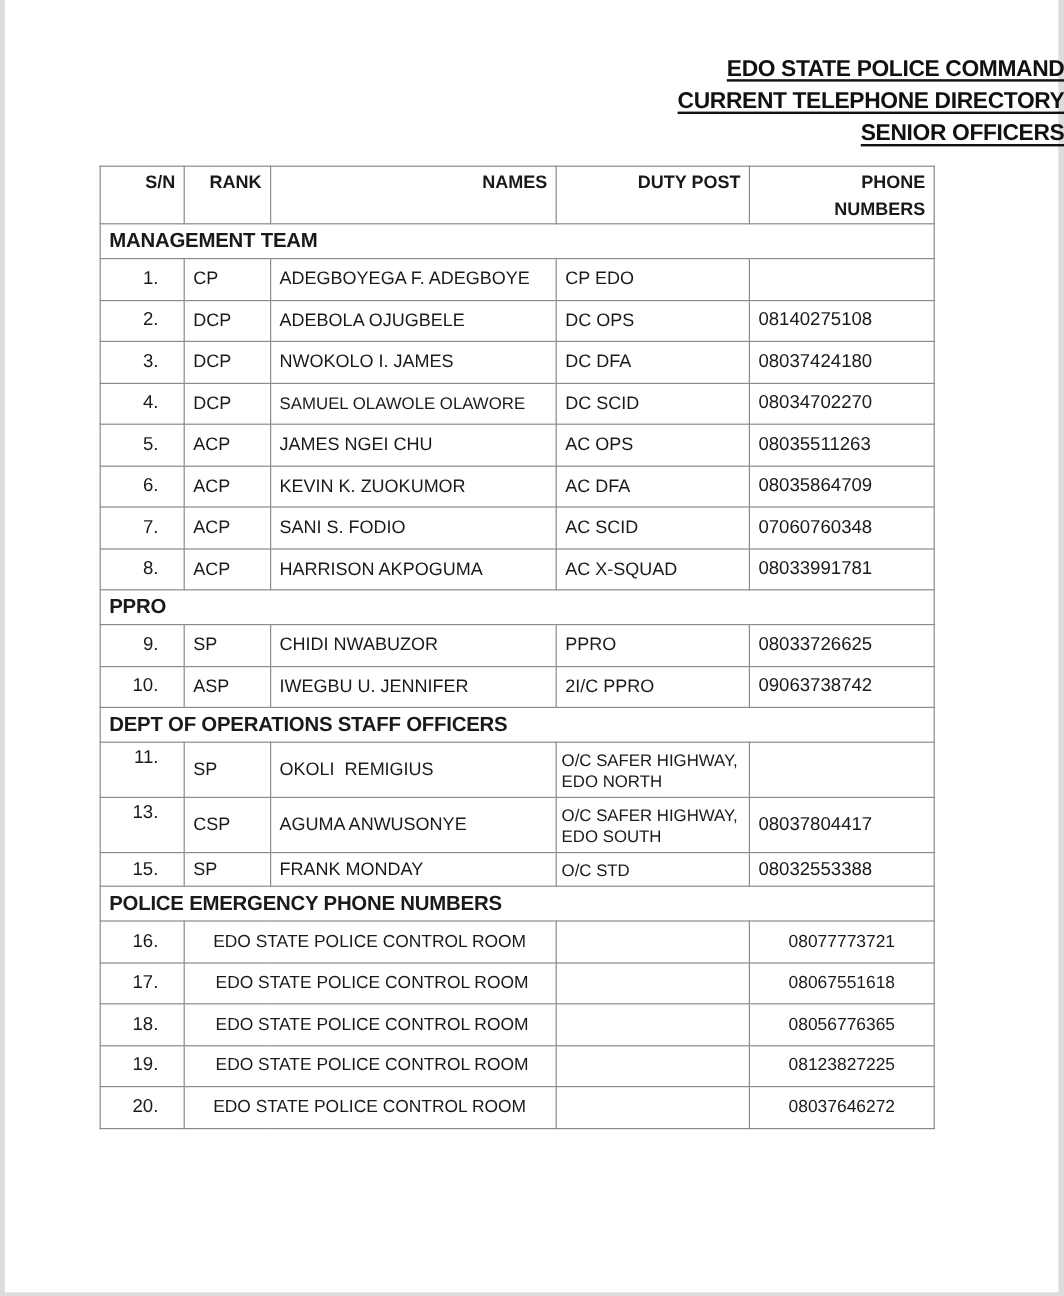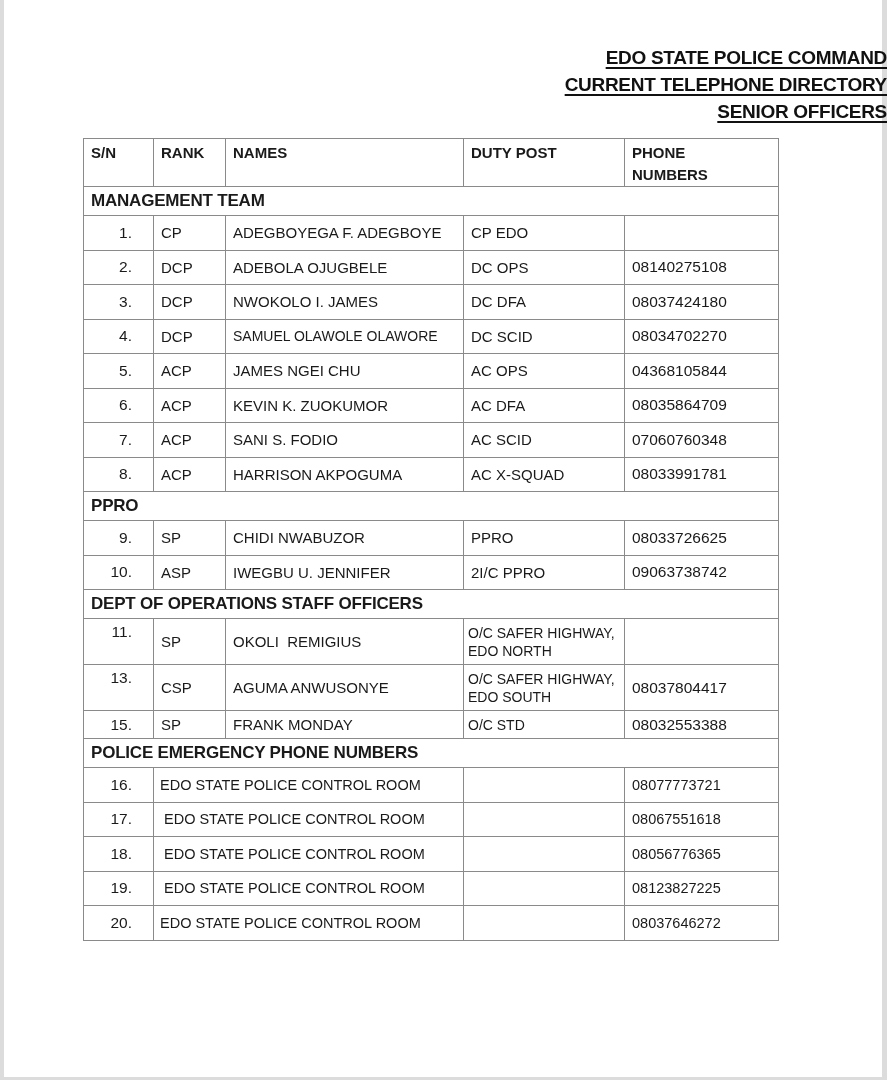--- a/index.html
+++ b/index.html
@@ -52,34 +52,35 @@
     col.c-name { width: 238px; }
     col.c-post { width: 161px; }
     col.c-phone { width: 154px; }
     tr.hdr th {
       height: 44px;
       vertical-align: top;
       padding-top: 3px;
       font-weight: bold;
       font-size: 15px;
       line-height: 22px;
+      text-align: right;
     }
     tr.section td {
       height: 28px;
       font-weight: bold;
       font-size: 17px;
       letter-spacing: -0.2px;
     }
     tr.row td { height: 33.5px; }
     tr.row2 td { height: 41px; }
     tr.row2 td.sn { vertical-align: top; padding-top: 4px; }
     tr.row2 td.post { font-size: 14px; line-height: 18px; white-space: normal; padding-left: 4px; margin-top: 22px; }
     tr.row15 td { height: 27px; }
     td.sn { text-align: right !important; padding-right: 21px !important; font-size: 15.5px; }
-    tr.emg td { height: 33.5px; }
+    tr.emg td { height: 33.5px; text-align: center; }
     td.emg-name { font-size: 14.5px; padding-left: 6px !important; }
     td.name { font-size: 15px; }
     td.phone { font-size: 15.5px; margin-left: 20px; }
   </style>
 </head>
 <body>
 
 <div class="sheet"></div>
 
 <div class="title-block">
@@ -139,21 +140,21 @@
       <td>DCP</td>
       <td class="name" style="font-size:14px">SAMUEL OLAWOLE OLAWORE</td>
       <td>DC SCID</td>
       <td class="phone">08034702270</td>
     </tr>
     <tr class="row">
       <td class="sn">5.</td>
       <td>ACP</td>
       <td class="name">JAMES NGEI CHU</td>
       <td>AC OPS</td>
-      <td class="phone">04368105844</td>
+      <td class="phone">08035511263</td>
     </tr>
     <tr class="row">
       <td class="sn">6.</td>
       <td>ACP</td>
       <td class="name">KEVIN K. ZUOKUMOR</td>
       <td>AC DFA</td>
       <td class="phone">08035864709</td>
     </tr>
     <tr class="row">
       <td class="sn">7.</td>

